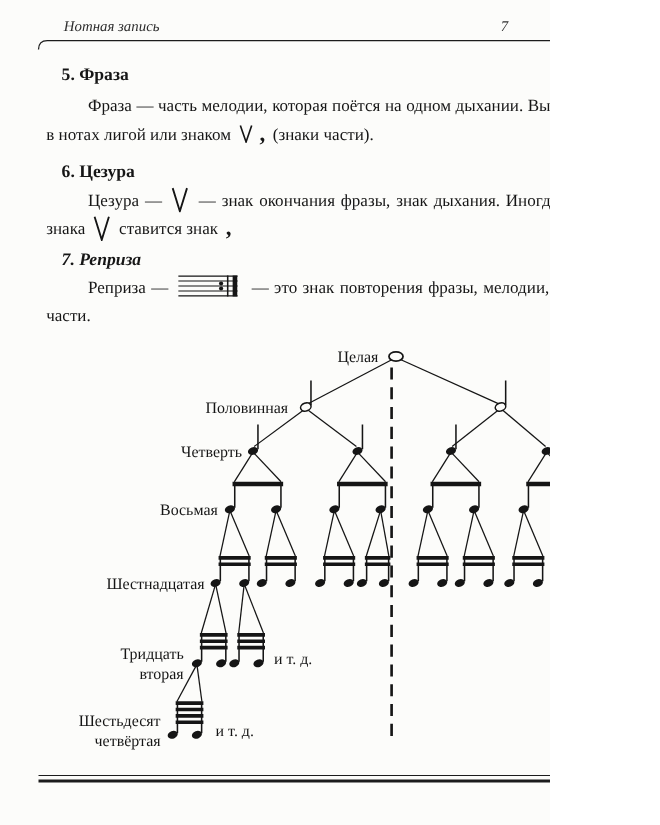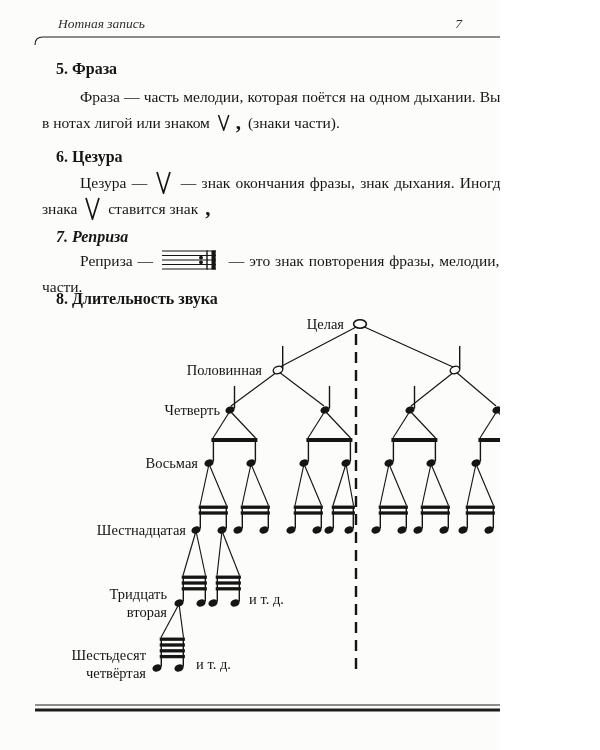--- a/index.html
+++ b/index.html
@@ -68,21 +68,20 @@
         <line x1="0" y1="16.5" x2="54" y2="16.5"></line>
         <line x1="0" y1="21" x2="54" y2="21"></line>
       </g>
       <line x1="45" y1="2.5" x2="45" y2="21.5" stroke="#151515" stroke-width="1.4"></line>
       <rect x="49.5" y="2.5" width="4.2" height="19" fill="#151515"></rect>
       <circle cx="39" cy="9.7" r="1.9" fill="#151515"></circle>
       <circle cx="39" cy="14.3" r="1.9" fill="#151515"></circle>
     </svg><span> — это знак повторения фразы, мелодии, раздела, части.</span>
   </p>
 
-  <div class="abs heading" style="left:56px; top:290px;">8. Длительность звука</div>
 
   <svg class="abs" style="left:0; top:308px;" width="600" height="380" viewBox="0 0 600 380">
     <defs>
       <g id="nh">
           <ellipse rx="4.7" ry="3.5" transform="rotate(-20)" fill="#151515"></ellipse>
         </g>
       <g id="oh">
           <ellipse rx="4.9" ry="3.6" transform="rotate(-20)" fill="#fcfcfa" stroke="#151515" stroke-width="1.4"></ellipse>
         </g>
     </defs>

